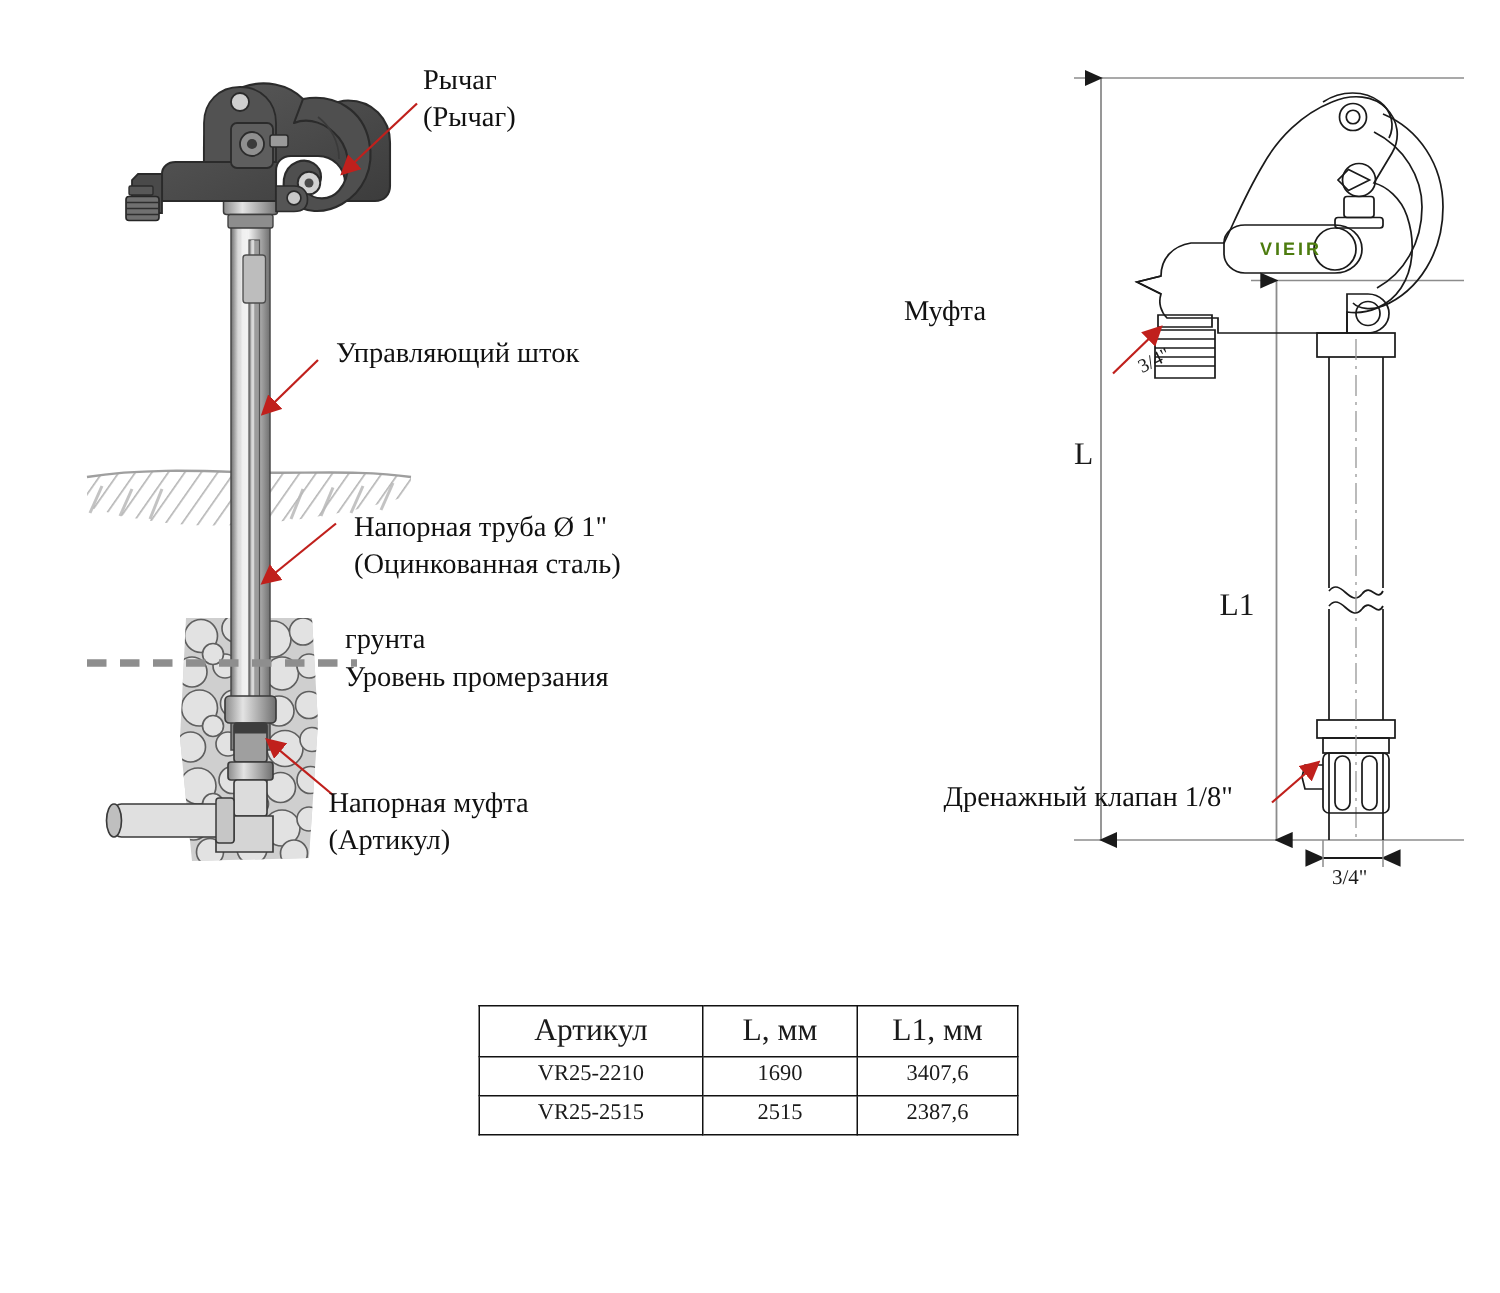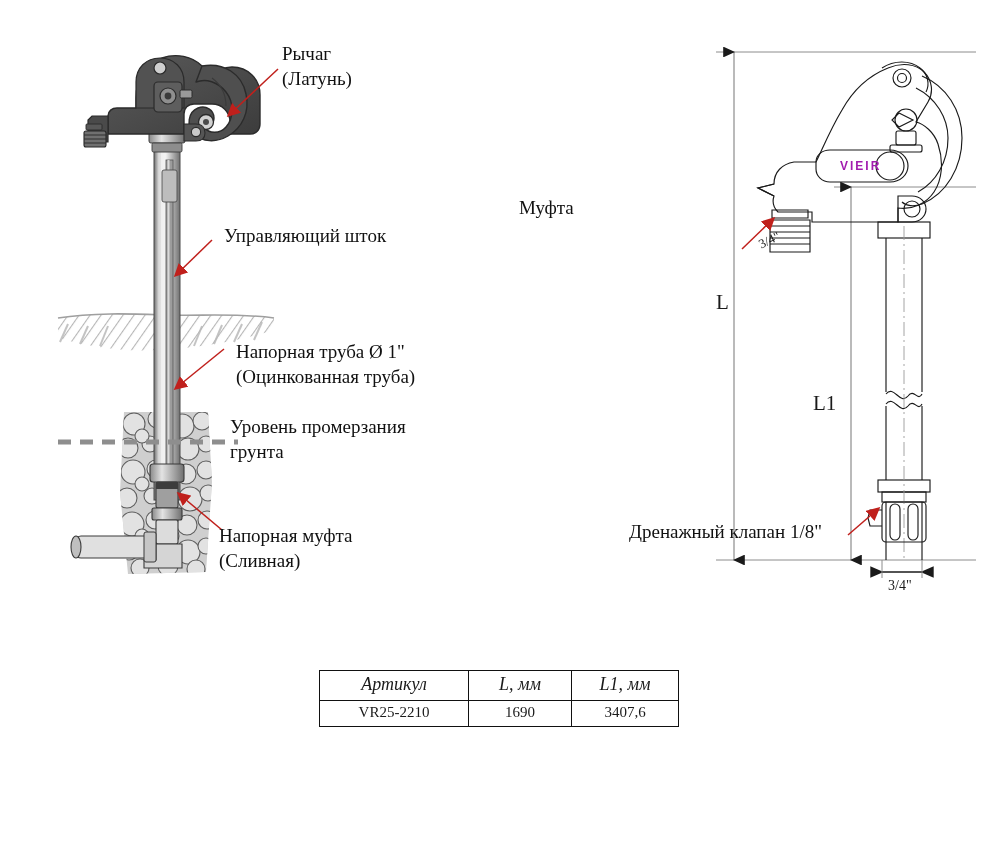--- a/index.html
+++ b/index.html
@@ -7,26 +7,26 @@
        font-family:"Liberation Serif","DejaVu Serif",serif;color:#1a1a1a;}
   #stage{position:absolute;left:16px;top:0;width:1000px;height:702px;margin-top:12px;}
   svg.layer{position:absolute;left:0;top:0;width:1000px;height:862px;}
   .lbl{position:absolute;white-space:nowrap;font-size:19px;line-height:25px;color:#111;}
   .dimletter{position:absolute;font-size:21px;color:#1a1a1a;}
   .frac{position:absolute;font-size:13px;color:#1a1a1a;font-family:"Liberation Serif",serif;}
   
   #spec-table{position:absolute;left:303px;top:658px;border-collapse:collapse;}
   #spec-table td,#spec-table th{border:1.6px solid #111;font-weight:normal;
       font-size:15px;text-align:center;padding:3px 10px 5px;font-family:"Liberation Serif",serif;}
-  #spec-table th{font-size:18px;font-style:italic;}
+  #spec-table th{font-size:21px;}
   #spec-table .c0{min-width:128px;}
   #spec-table .c1{min-width:82px;}
   #spec-table .c2{min-width:86px;}
   .vieir{position:absolute;font-family:"Liberation Sans",sans-serif;font-size:12px;
-      letter-spacing:2px;color:#a21caf;font-weight:bold;}
+      letter-spacing:2px;color:#4d7c0f;font-weight:bold;}
 </style>
 </head>
 <body>
 
 <div id="stage">
 
   <svg class="layer" viewBox="0 0 1000 862">
     <defs>
       <marker id="redArrow" markerWidth="9" markerHeight="9" refX="7" refY="4.5" orient="auto">
         <path d="M0,0 L9,4.5 L0,9 Z" fill="#c0201c"></path>
@@ -299,43 +299,43 @@
 
       <g stroke="#c0201c" stroke-width="1.5" fill="none" marker-end="url(#redArrow)">
         <line x1="726" y1="237" x2="757" y2="207"></line>
         <line x1="832" y1="523" x2="862" y2="497"></line>
       </g>
     </g>
   </svg>
 
   <div class="lbl" style="left:266px;top:29px;">
     <div>Рычаг</div>
-    <div>(Латунь)</div>
+    <div>(Рычаг)</div>
   </div>
 
   <div class="lbl" style="left:208px;top:211px;font-family:Liberation Serif, serif;">
     <div>Управляющий шток</div>
   </div>
 
   <div class="lbl" style="left:220px;top:327px;">
     <div>Напорная труба Ø 1"</div>
-    <div>(Оцинкованная труба)</div>
+    <div>(Оцинкованная сталь)</div>
   </div>
 
   <div class="lbl" style="left:214px;top:402px;">
+    <div>грунта</div>
     <div>Уровень промерзания</div>
-    <div>грунта</div>
   </div>
 
   <div class="lbl" style="left:203px;top:511px;">
     <div>Напорная муфта</div>
-    <div>(Сливная)</div>
-  </div>
-
-  <div class="lbl" style="left:503px;top:183px;text-align:left;width:222px;">
+    <div>(Артикул)</div>
+  </div>
+
+  <div class="lbl" style="left:503px;top:183px;text-align:center;width:222px;">
     <div>Муфта</div>
   </div>
 
   <div class="lbl" style="left:613px;top:507px;">
     <div>Дренажный клапан 1/8"</div>
   </div>
 
   <div class="dimletter" style="left:700px;top:278px;">L</div>
   <div class="dimletter" style="left:797px;top:379px;">L1</div>
 
@@ -351,16 +351,21 @@
         <th class="c1">L, мм</th>
         <th class="c2">L1, мм</th>
       </tr>
     </thead>
     <tbody>
       <tr>
         <td>VR25-2210</td>
         <td>1690</td>
         <td>3407,6</td>
       </tr>
+      <tr>
+        <td>VR25-2515</td>
+        <td>2515</td>
+        <td>2387,6</td>
+      </tr>
     </tbody>
   </table>
 
 </div>
 
 </body></html>

